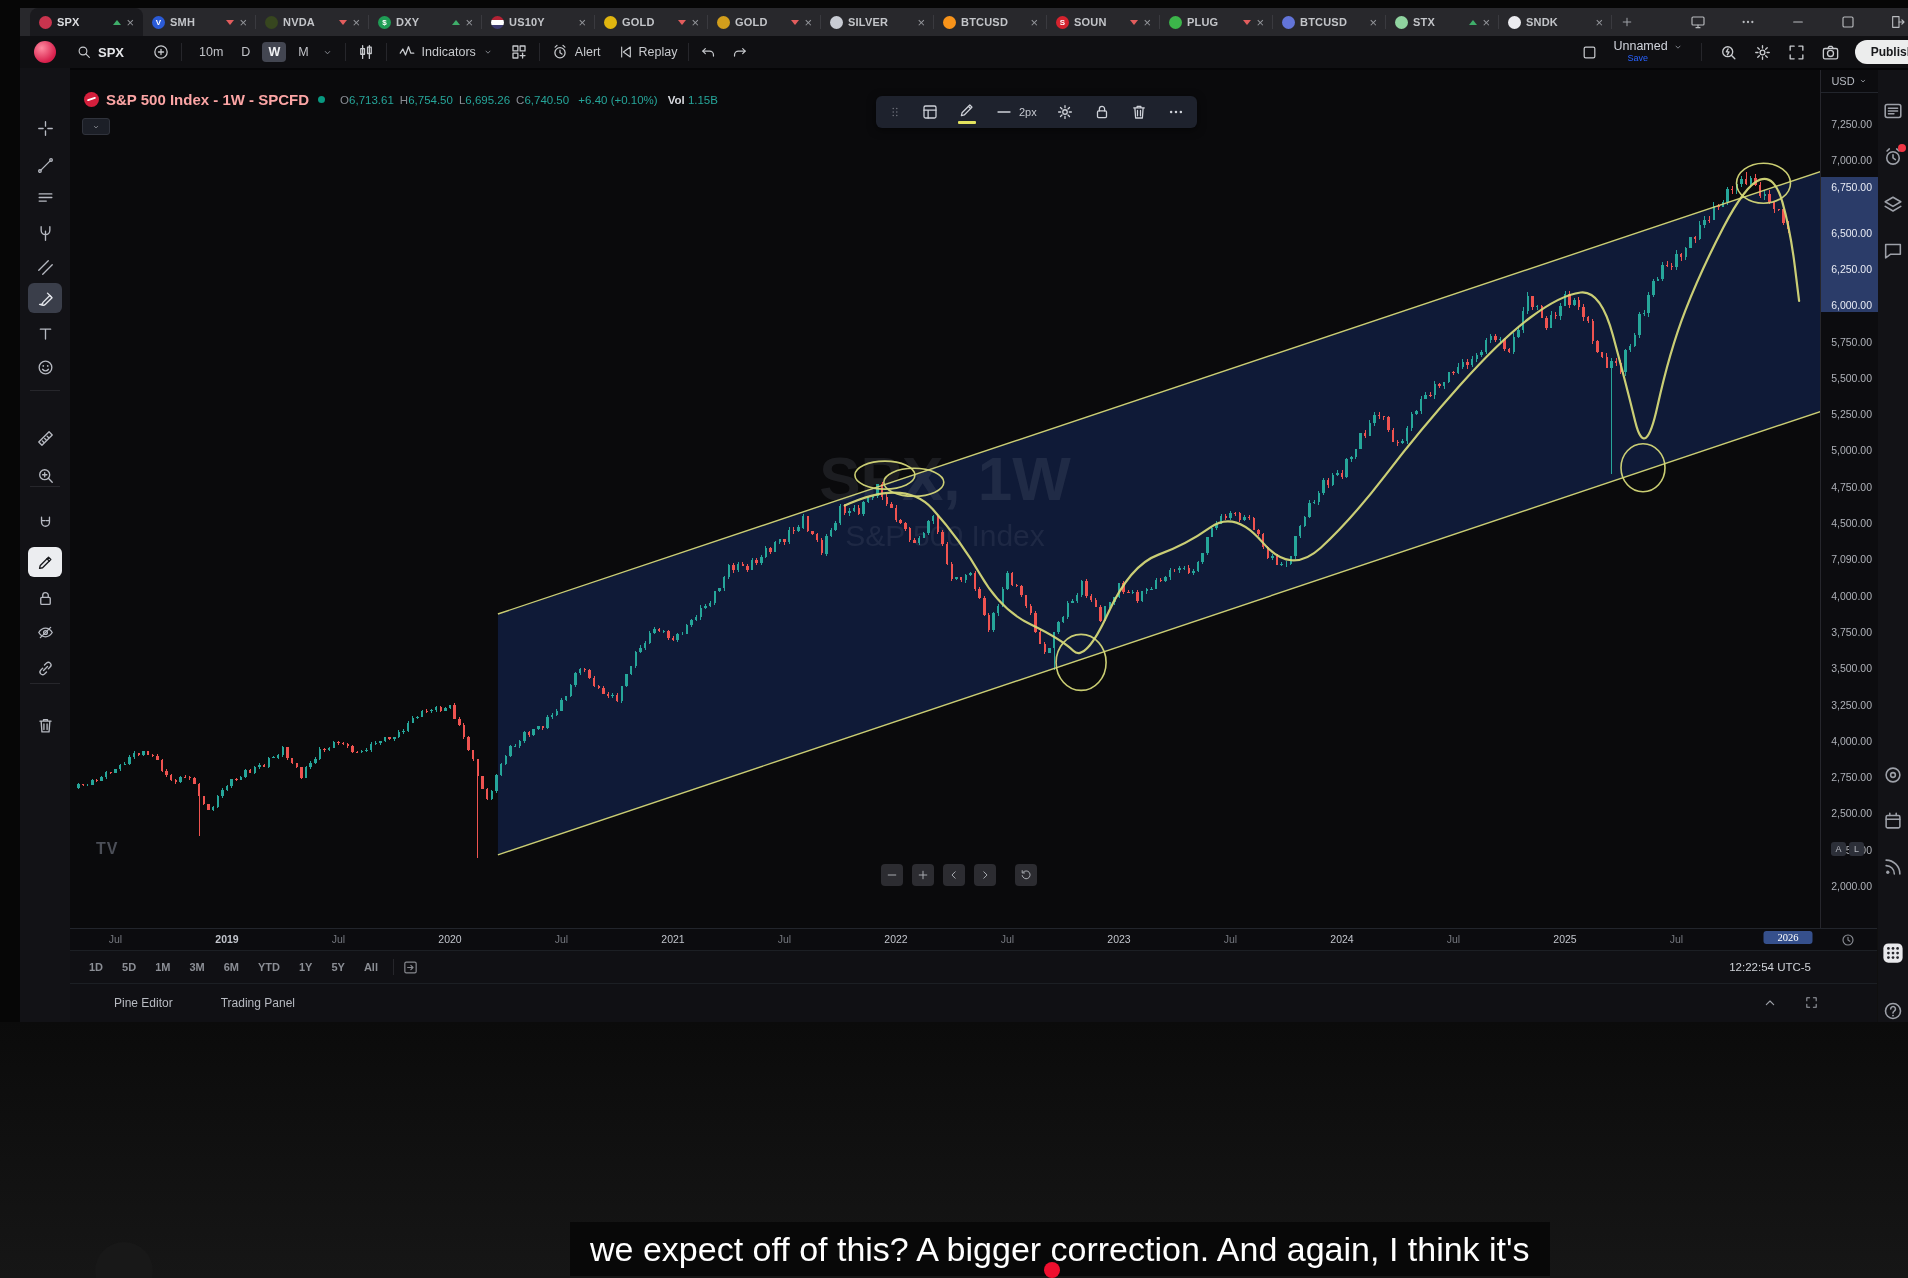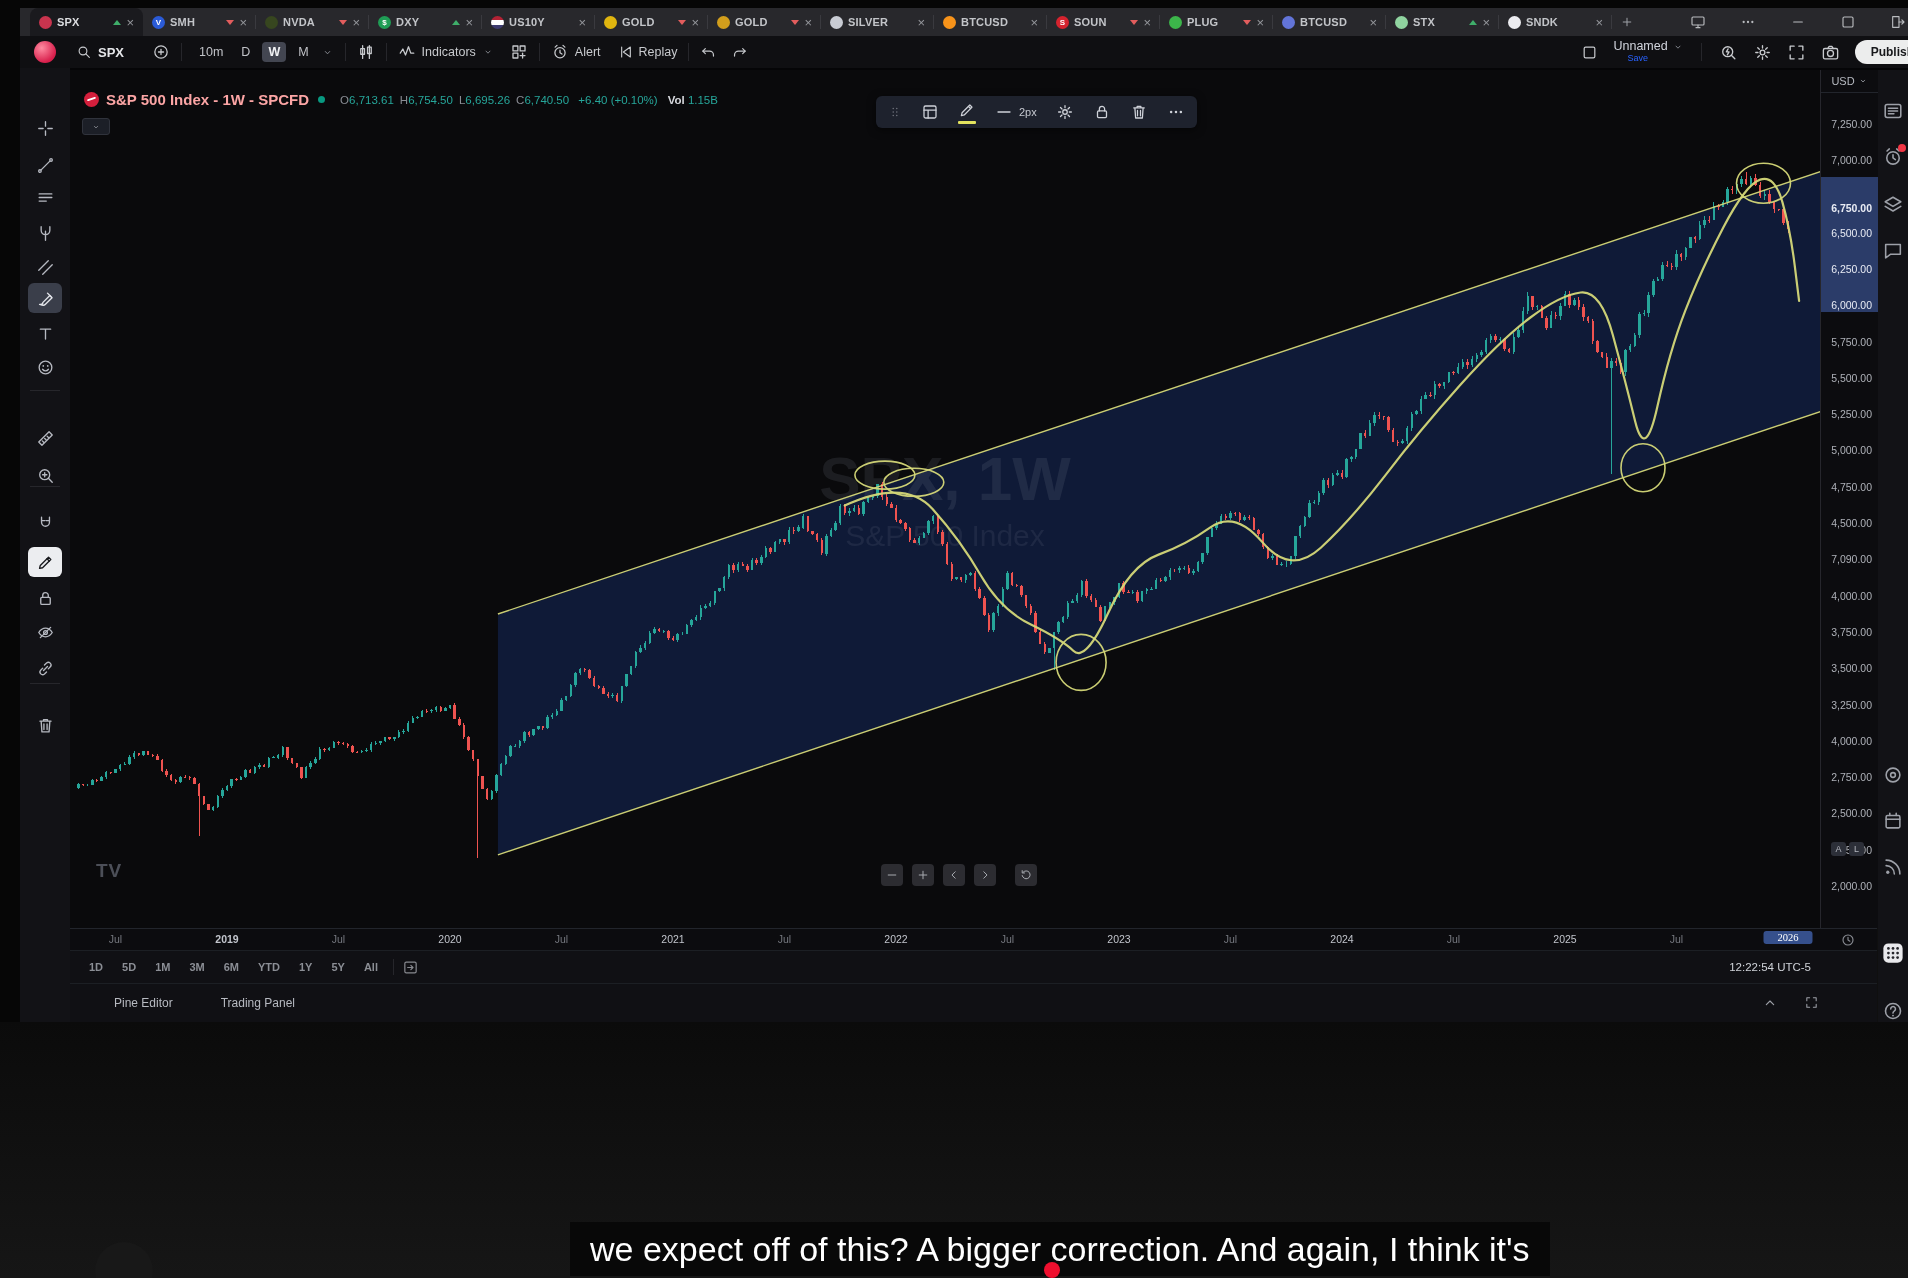--- a/index.html
+++ b/index.html
@@ -67,21 +67,21 @@
   #draw-toolbar{position:absolute;left:806px;top:26px;height:32px;background:#1e222d;border-radius:6px;
                 display:flex;align-items:center;padding:0 12px;gap:19px;color:#cfd2d9;box-shadow:0 2px 8px rgba(0,0,0,.55)}
   .dt-item{display:flex;flex-direction:column;align-items:center;gap:2px}
   .dt-underline{width:18px;height:3px;border-radius:1px}
   .dt-label{font-size:11px;color:#c6c9d0}
   .dt-line{display:flex;align-items:center;gap:6px}
   
   #nav-buttons{position:absolute;left:811px;top:794px;display:flex;gap:9px}
   .nav{width:22px;height:22px;background:#2c2c31;border-radius:4px;display:flex;align-items:center;justify-content:center;color:#a8abb1}
   .nav.gap{margin-left:10px}
-  #tv-logo{position:absolute;left:26px;top:790px;font-size:19px;font-weight:bold;color:#4c4f58;letter-spacing:1px}
+  #tv-logo{position:absolute;left:26px;top:770px;font-size:16px;font-weight:bold;color:#4c4f58;letter-spacing:1px}
   
   #price-axis{left:1820px;top:70px;width:57px;height:858px;background:#0c0c0f;border-left:1px solid #26262c;font-size:10.5px}
   #pa-head{position:absolute;left:0;top:0;width:100%;height:22px;border-bottom:1px solid #22252c;display:flex;
            align-items:center;justify-content:center;gap:3px;color:#b6b9c0;font-size:11px}
   #pa-band{position:absolute;left:0;width:100%;background:#2b3c69}
   .pa-label{position:absolute;right:6px;color:#aeb1b8}
   .pa-label.hl{color:#e8ebf4}
   .pa-btn{position:absolute;width:15px;height:14px;background:#2c2f38;border-radius:3px;color:#b4b7bf;font-size:9px;
           display:flex;align-items:center;justify-content:center}
   
@@ -1359,21 +1359,21 @@
     <span>USD</span>
     <span>
         <svg viewBox="0 0 24 24" class="ic" style="height: 10px; width: 10px;">
           <path d="M8 10.2l4 4.2 4-4.2"></path>
         </svg>
       </span>
   </div>
   <div id="pa-labels">
       <div class="pa-label" style="top: 47.7px;">7,250.00</div>
       <div class="pa-label" style="top: 84px;">7,000.00</div>
-      <div class="pa-label hl" style="top: 132px; font-weight: bold;">6,750.00</div>
+      <div class="pa-label hl" style="top: 111px;">6,750.00</div>
       <div class="pa-label hl" style="top: 156.6px;">6,500.00</div>
       <div class="pa-label hl" style="top: 192.9px;">6,250.00</div>
       <div class="pa-label hl" style="top: 229.2px;">6,000.00</div>
       <div class="pa-label" style="top: 265.5px;">5,750.00</div>
       <div class="pa-label" style="top: 301.8px;">5,500.00</div>
       <div class="pa-label" style="top: 338.1px;">5,250.00</div>
       <div class="pa-label" style="top: 374.4px;">5,000.00</div>
       <div class="pa-label" style="top: 410.7px;">4,750.00</div>
       <div class="pa-label" style="top: 447px;">4,500.00</div>
       <div class="pa-label" style="top: 483.3px;">7,090.00</div>

